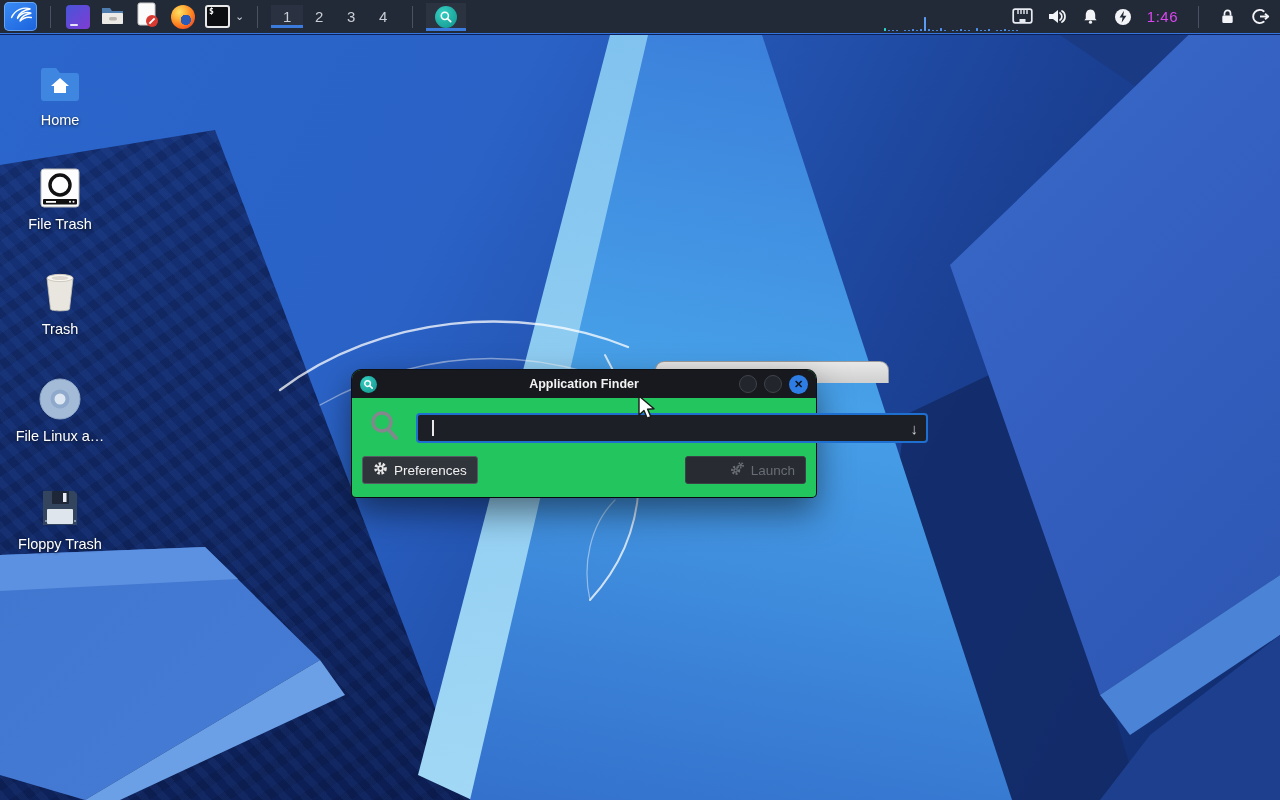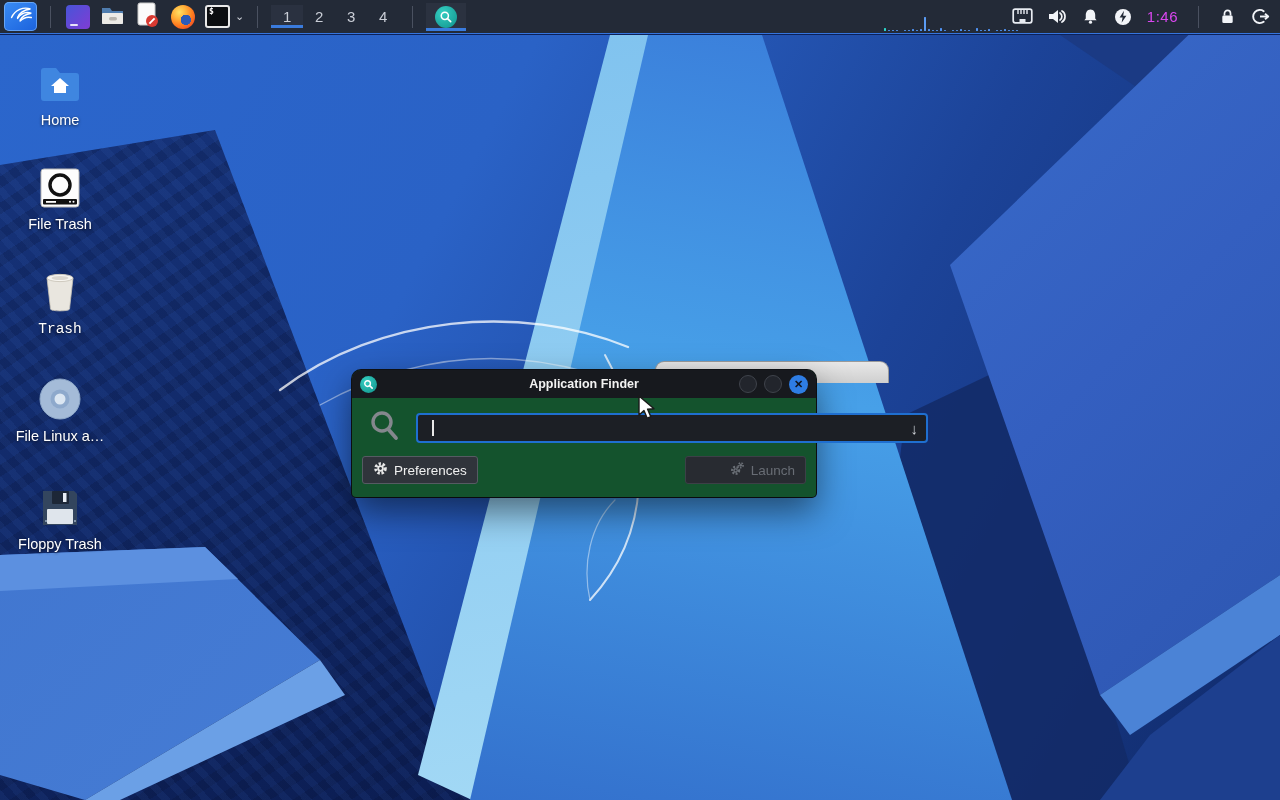--- a/index.html
+++ b/index.html
@@ -81,31 +81,31 @@
              background:#6ba0e6; }
   .bl-slab-top { clip-path:polygon(0 520px,205px 512px,238px 544px,0 556px);
              background:#5c90e0; }
   .swirl { position:absolute; left:260px; top:250px; }
 
   
   .desk-icon { position:absolute; left:8px; width:104px; text-align:center; cursor:pointer; }
   .desk-icon .art { height:50px; display:flex; align-items:flex-end; justify-content:center; }
   .desk-label { margin-top:8px; color:#fff; font-size:14.5px;
                 text-shadow:0 1px 3px rgba(0,0,0,.75); }
-  .di-home { top:54px; } .di-fs { top:158px; } .di-trash { top:263px;font-family:Liberation Mono, monospace; }
+  .di-home { top:54px; } .di-fs { top:158px; } .di-trash { top:263px; }
   .di-kali { top:370px; } .di-floppy { top:478px; }
 
   
   .ghost { position:absolute; left:655px; top:361px; width:234px; height:22px;
            border-radius:9px 9px 0 0; background:linear-gradient(#e8e8e8,#cfcfcf);
            border:1px solid #9a9a9a; border-bottom:none; z-index:60; }
 
   
   .finder { position:absolute; left:352px; top:370px; width:464px; height:127px;
-            background:#14532d; border-radius:9px 9px 4px 4px;
+            background:#22c55e; border-radius:9px 9px 4px 4px;
             box-shadow:0 14px 34px rgba(0,0,0,.5), 0 0 0 1px #101216; z-index:70; }
   .titlebar { height:28px; background:#17191e; border-radius:9px 9px 0 0;
               display:flex; align-items:center; padding:0 8px; position:relative; }
   .tb-icon { width:17px; height:17px; border-radius:50%;
              background:radial-gradient(circle at 35% 30%, #35cfc2, #179e96 80%);
              display:flex; align-items:center; justify-content:center; }
   .tb-title { position:absolute; left:0; right:0; text-align:center;
               color:#f2f2f2; font-size:12.5px; font-weight:bold; pointer-events:none; }
   .tb-btns { margin-left:auto; display:flex; gap:7px; z-index:2; }
   .tb-circle { width:18px; height:18px; border-radius:50%; background:#22252c;

